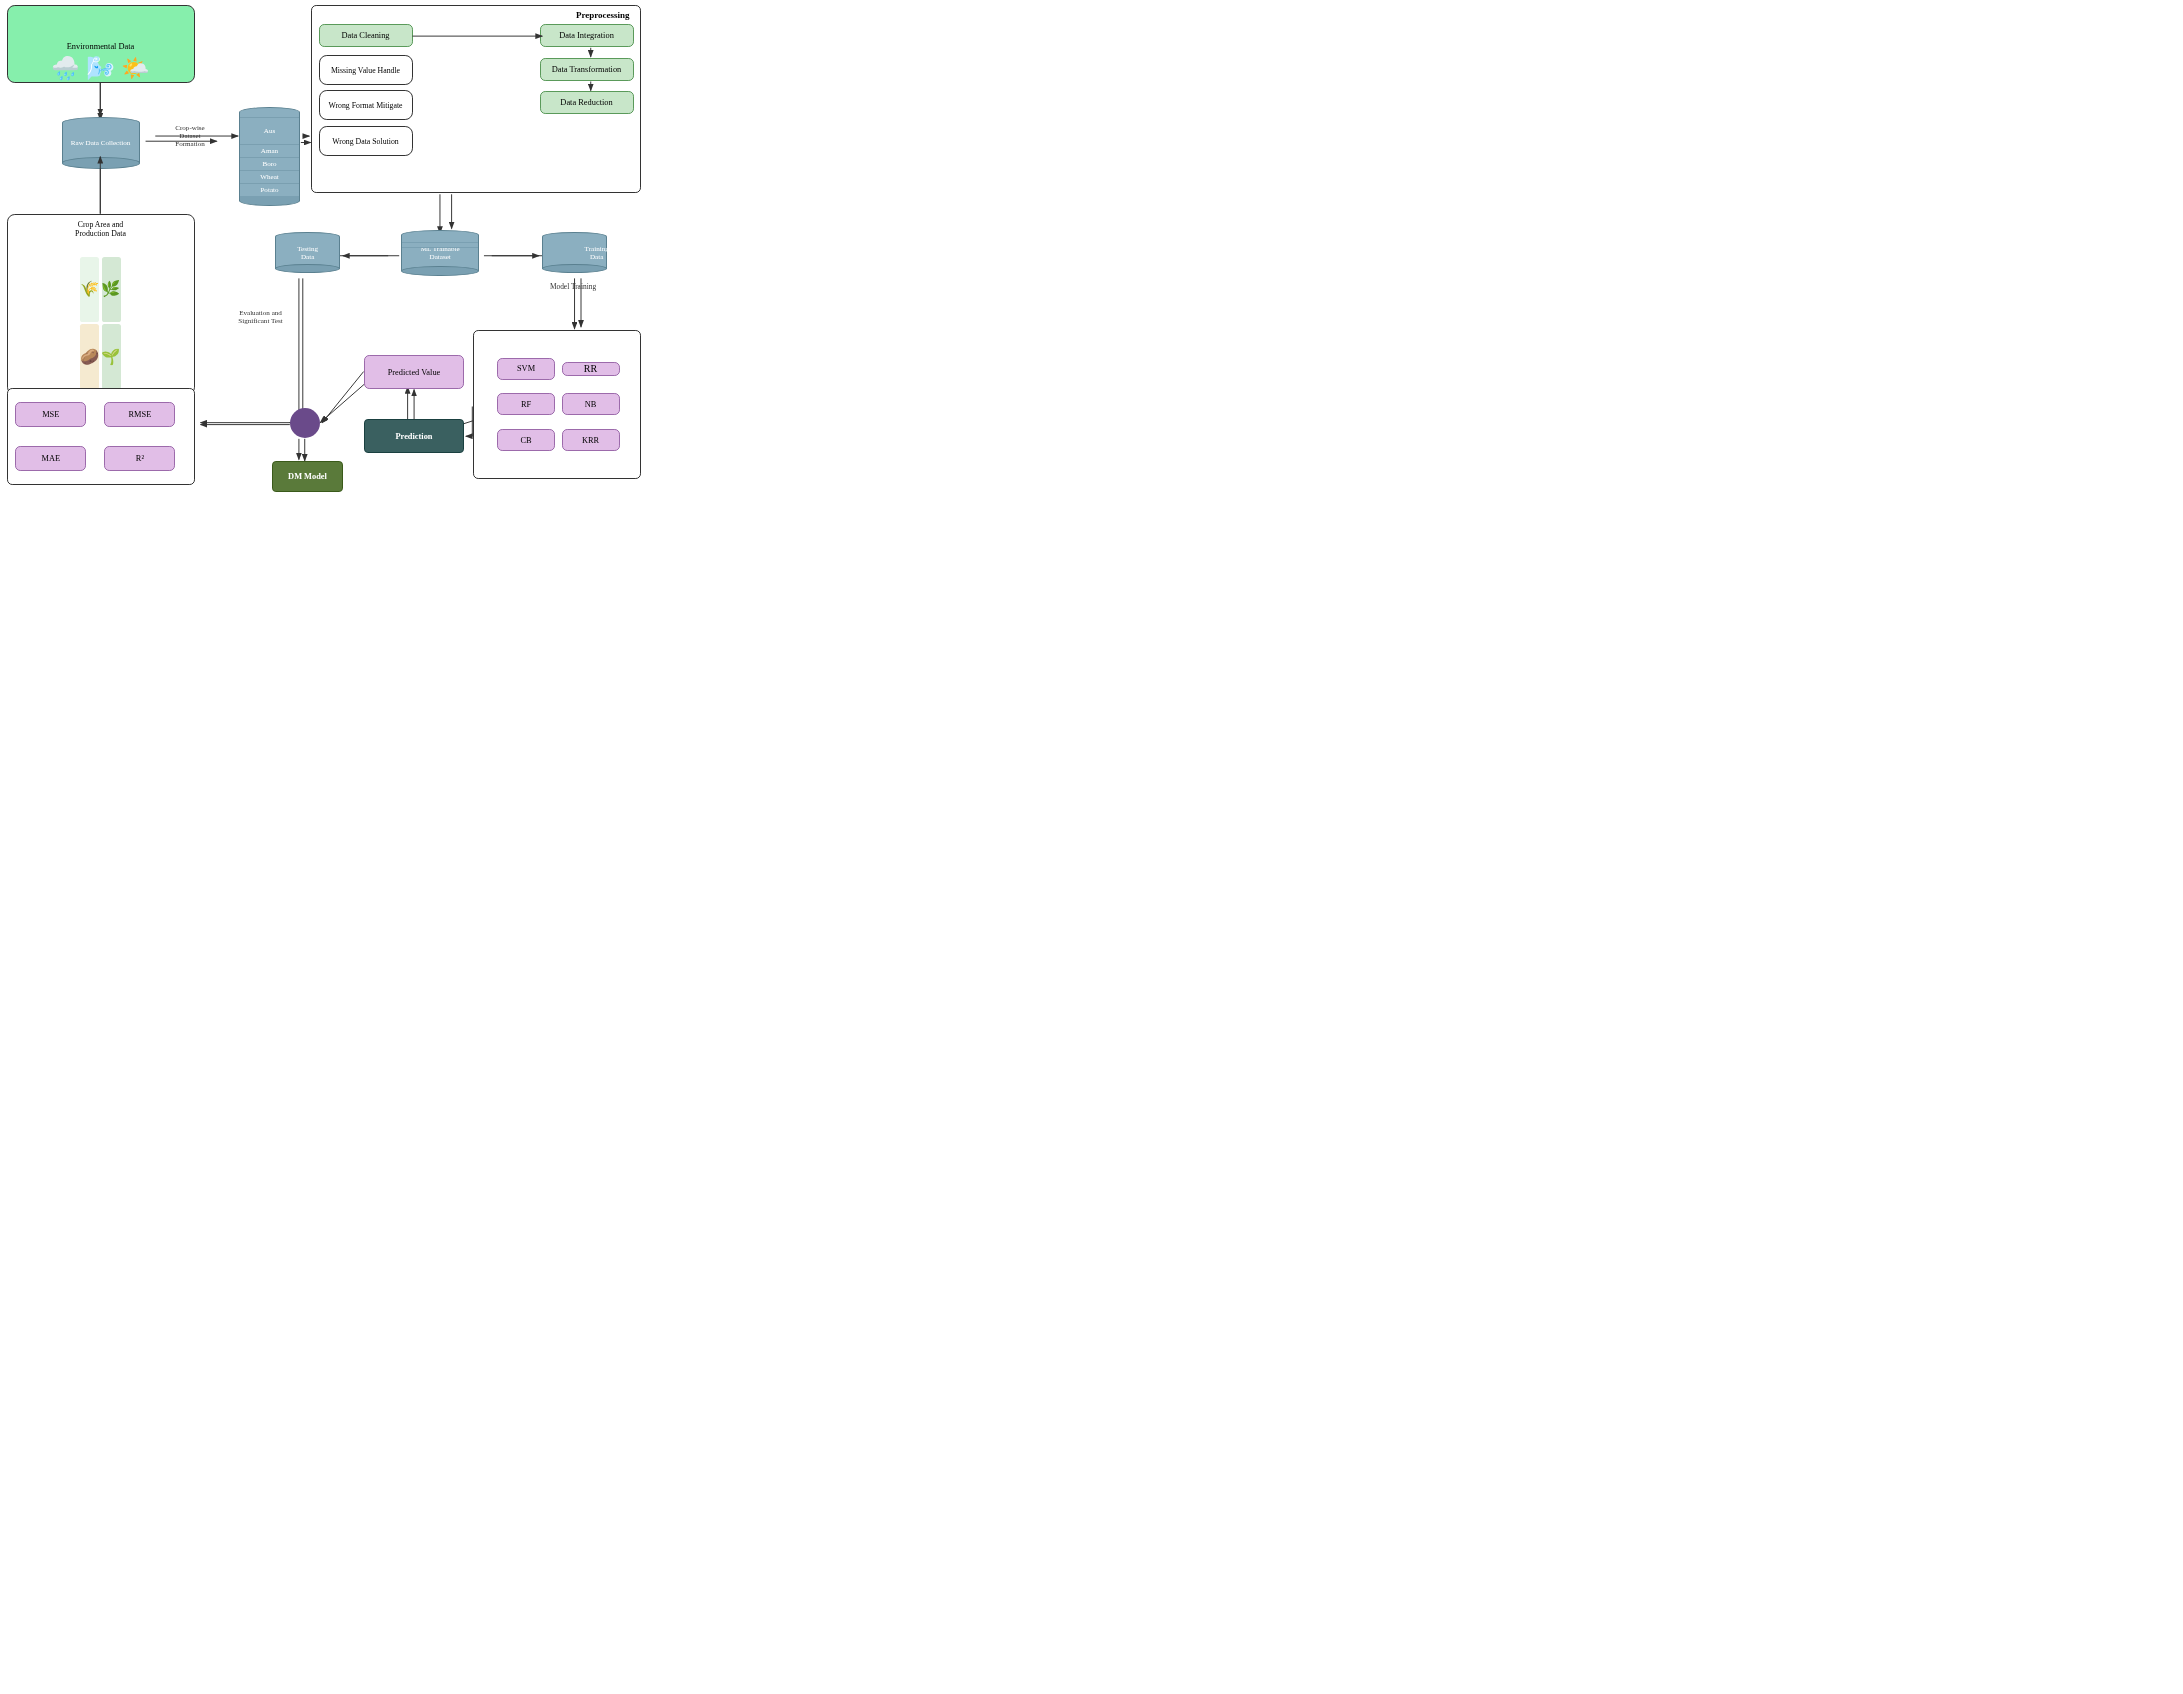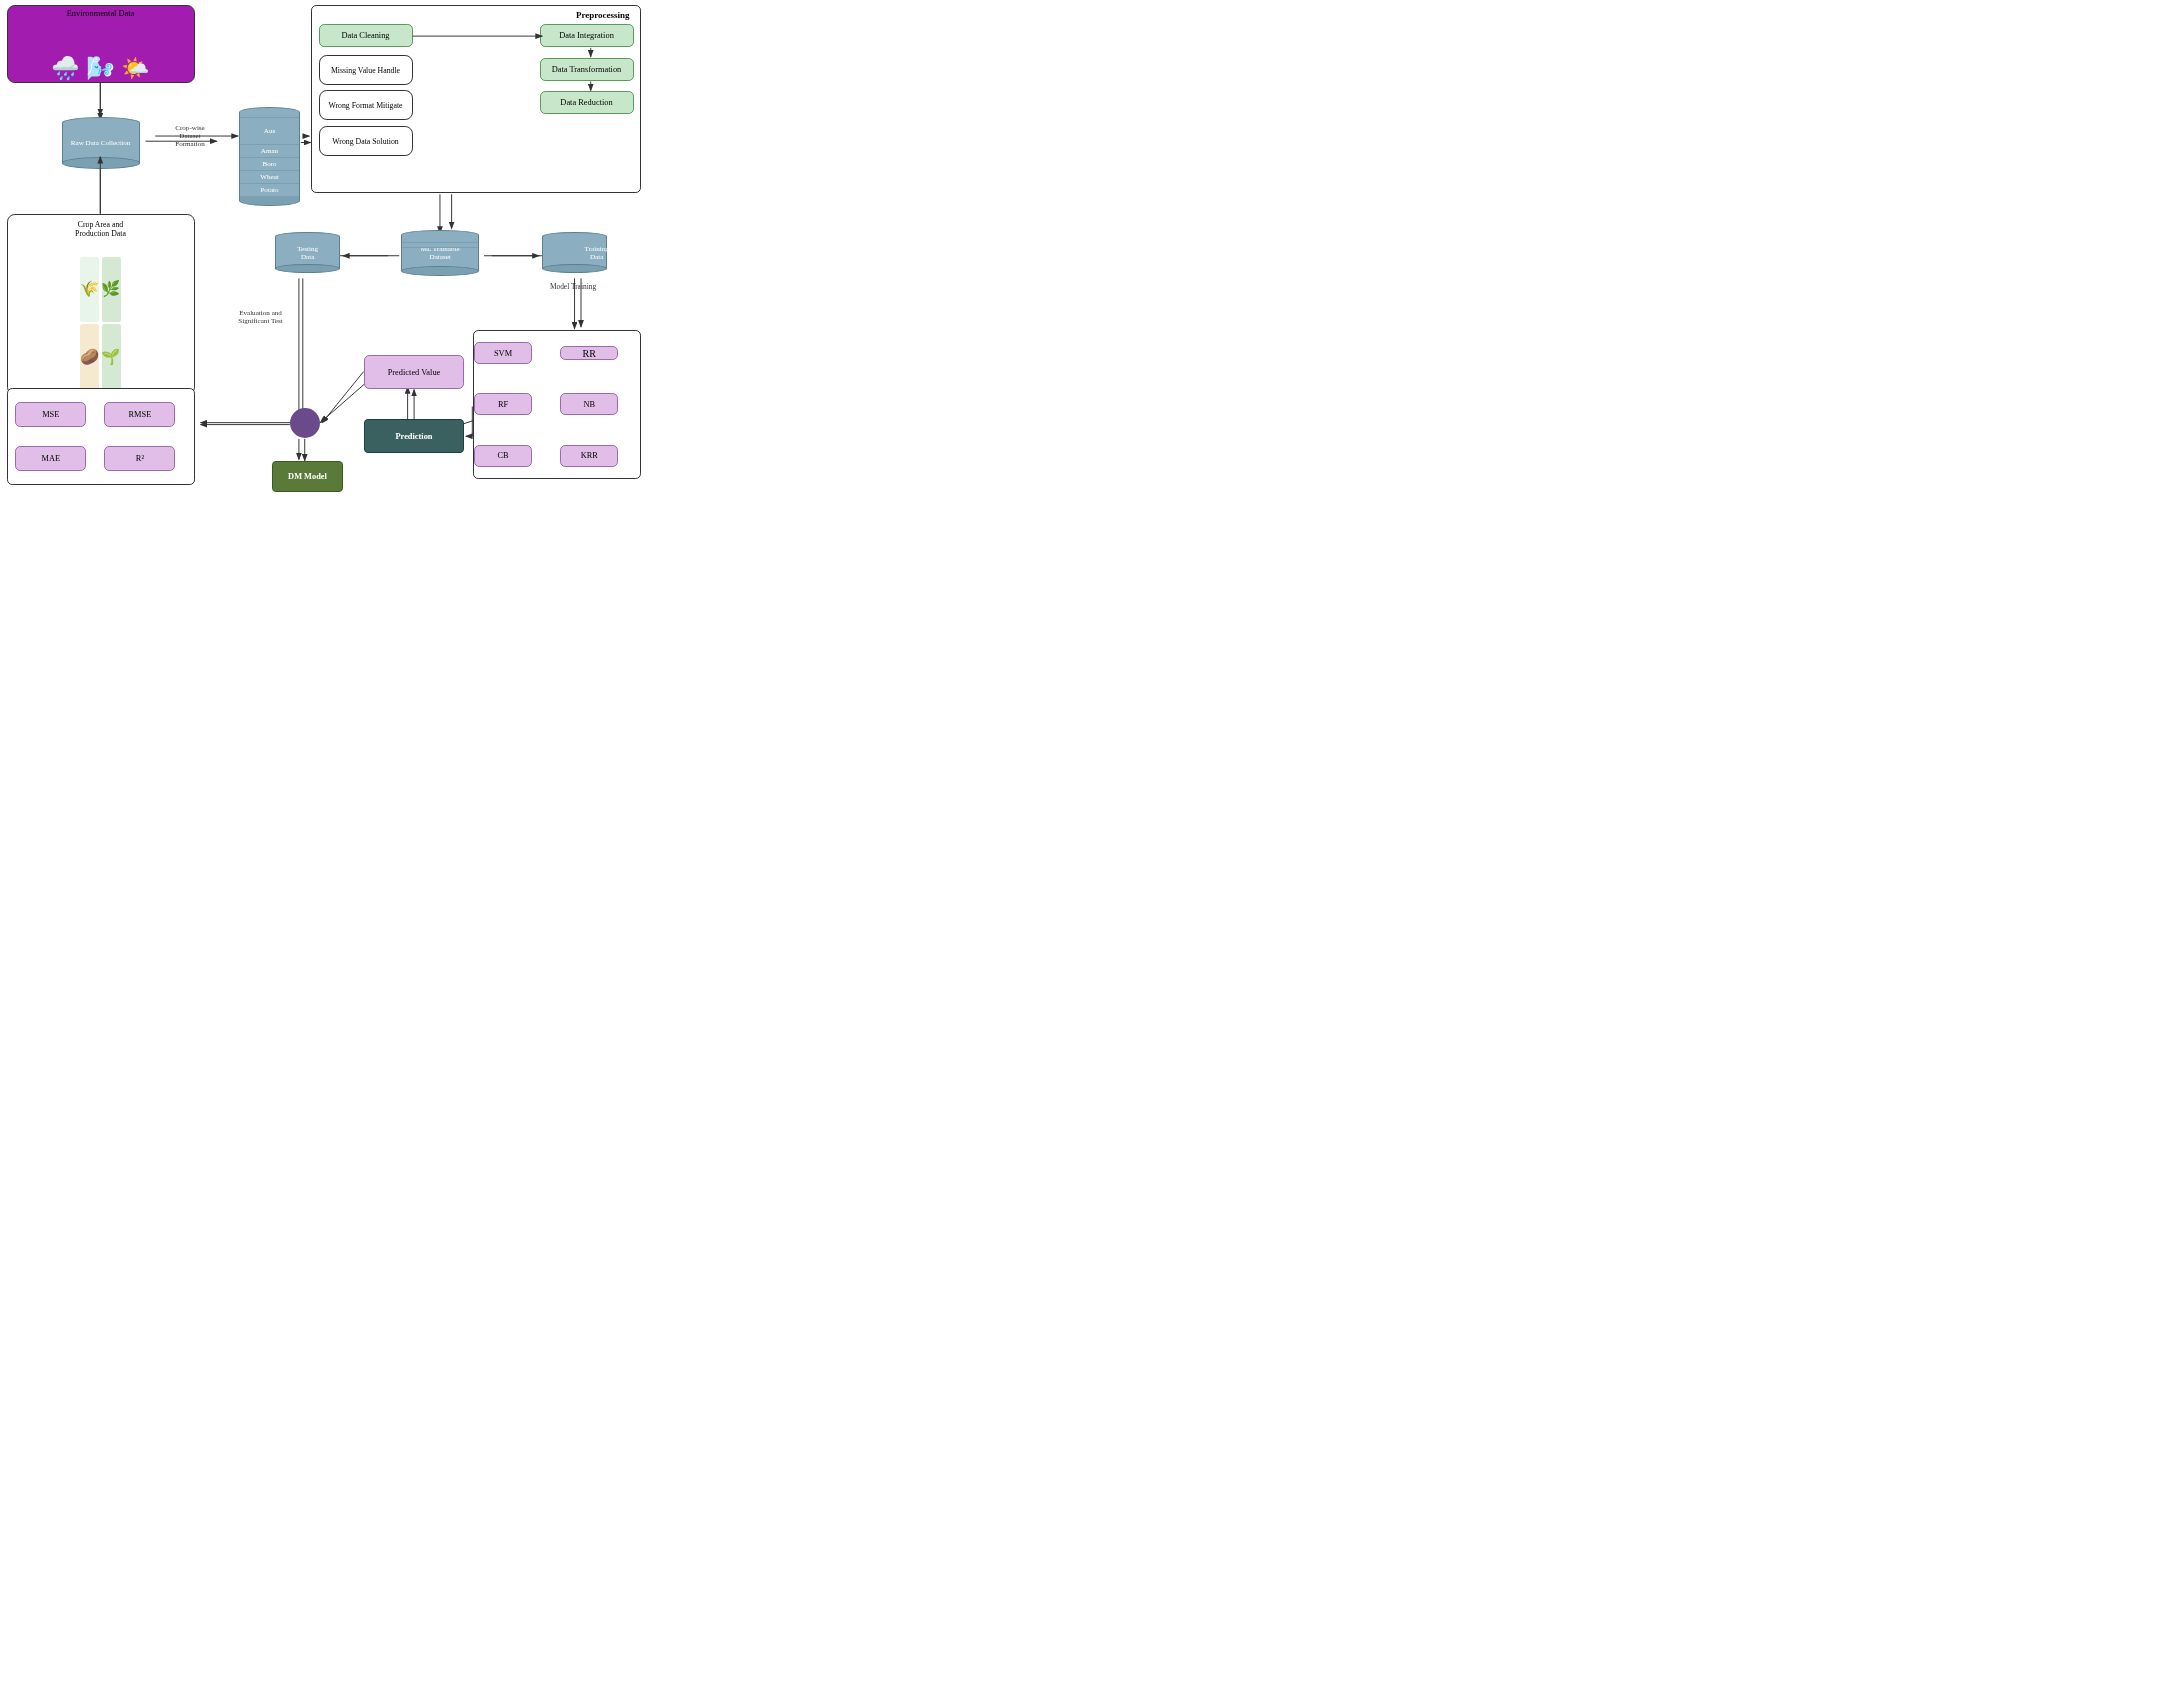--- a/index.html
+++ b/index.html
@@ -76,25 +76,25 @@
 
     
     .env-box {
       position: absolute;
       top: 5.2px;
       left: 6.5px;
       width: 188px;
       height: 78px;
       border: 1.3px solid #333;
       border-radius: 7.8px;
-      background: #a21caf;
+      background: #86efac;
       display: flex;
       flex-direction: column;
       align-items: center;
-      justify-content: space-between;
+      justify-content: flex-end;
       padding-top: 2.6px;
     }
 
     .env-title {
       font-size: 8.4px;
       font-weight: 500;
       margin-bottom: 1.3px;
     }
 
     .env-icons {
@@ -186,21 +186,21 @@
       top: 330px;
       left: 473px;
       width: 168px;
       height: 149px;
       border: 1.3px solid #333;
       border-radius: 5.2px;
       background: #fff;
       display: grid;
       grid-template-columns: 1fr 1fr;
       gap: 6.5px;
-      padding: 0;
+      padding: 23px;
       align-items: center;
     }
 
     
     .purple-circle {
       position: absolute;
       width: 30px;
       height: 30px;
       background: #6a4a8a;
       border-radius: 50%;

